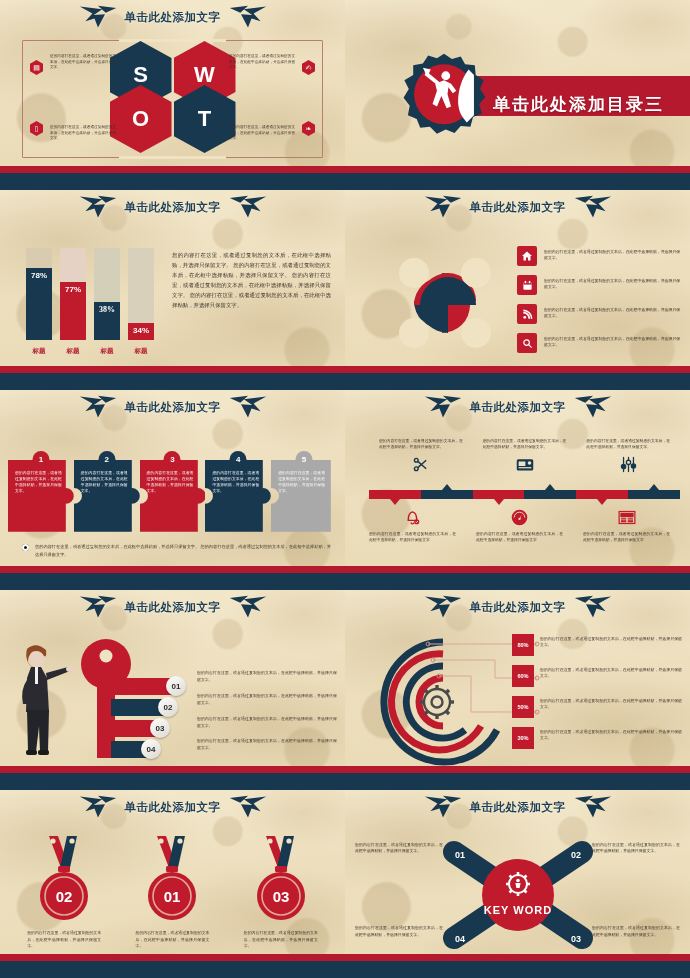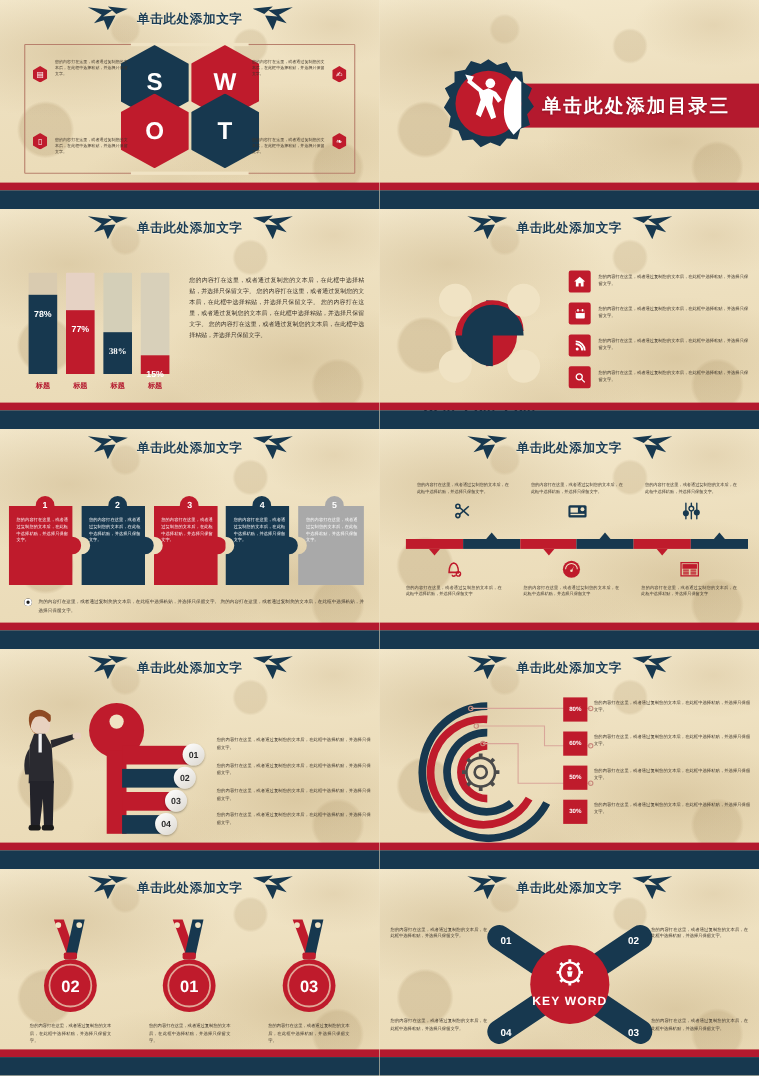--- a/index.html
+++ b/index.html
@@ -73,31 +73,31 @@
              clip-path:polygon(50% 0,100% 25%,100% 75%,50% 100%,0 75%,0 25%);
              display:flex; align-items:center; justify-content:center;
              color:#fff; font-size:7px; }
   .sn1{ left:42px; top:24px; } .si1{ left:22px; top:30px; }
   .sn2{ right:42px; top:24px; } .si2{ right:22px; top:30px; }
   .sn3{ left:42px; bottom:22px; } .si3{ left:22px; bottom:28px; }
   .sn4{ right:42px; bottom:22px; } .si4{ right:22px; bottom:28px; }
 
   
   .sec-banner{ position:absolute; left:80px; right:0; top:76px; height:40px;
-               background:#b4192e; display:flex; align-items:center; }
+               background:#b4192e; display:flex; align-items:flex-end; }
   .sec-banner .t{ color:#fff; font-size:17px; font-weight:bold; letter-spacing:2px;
                   margin-left:68px; text-shadow:0 1px 2px rgba(0,0,0,.25); }
   .seal{ position:absolute; left:55px; top:52px; width:88px; height:88px; }
 
   
   .bars{ position:absolute; left:26px; top:58px; width:135px; height:112px; }
   .bcol{ position:absolute; bottom:20px; width:26px; }
   .btrack{ position:absolute; bottom:0; width:26px; border-radius:1px; }
   .bfill{ position:absolute; bottom:0; width:26px; display:flex; justify-content:center;
-          padding-top:13px; }
+          padding-top:3px; }
   .bfill span{ color:#fff; font-weight:bold; font-size:8px; }
   .blabel{ position:absolute; bottom:4px; width:26px; text-align:center;
            font-size:6.5px; color:#b4192e; font-weight:bold; }
   .btxt{ position:absolute; left:172px; top:60px; right:14px; font-size:5.4px;
          line-height:1.85; color:#3a3229; text-align:justify; }
 
   
   .petals{ position:absolute; left:40px; top:52px; width:120px; height:122px; }
   .plist{ position:absolute; right:8px; top:56px; width:165px; }
   .prow{ display:flex; align-items:flex-start; gap:7px; margin-bottom:9px; }
@@ -272,21 +272,21 @@
         <div class="btrack" style="height:92px;background:#d4cfb8;"></div>
         <div class="bfill" style="height:38px;background:#17384f;font-family:Liberation Serif, serif;">
             <span>38%</span>
           </div>
       </div>
       <div class="blabel" style="left:68px;">标题</div>
 
       <div class="bcol" style="left:102px;">
         <div class="btrack" style="height:92px;background:#d8d0ba;"></div>
         <div class="bfill" style="height:17px;background:#bf1b2c;">
-            <span>15%</span>
+            <span>34%</span>
           </div>
       </div>
       <div class="blabel" style="left:102px;">标题</div>
     </div>
 
     <div class="btxt">您的内容打在这里，或者通过复制您的文本后，在此框中选择粘贴，并选择只保留文字。 您的内容打在这里，或者通过复制您的文本后，在此框中选择粘贴，并选择只保留文字。 您的内容打在这里，或者通过复制您的文本后，在此框中选择粘贴，并选择只保留文字。 您的内容打在这里，或者通过复制您的文本后，在此框中选择粘贴，并选择只保留文字。</div>
 
     <div class="band">
       <div class="red"></div>
       <div class="navy"></div>

